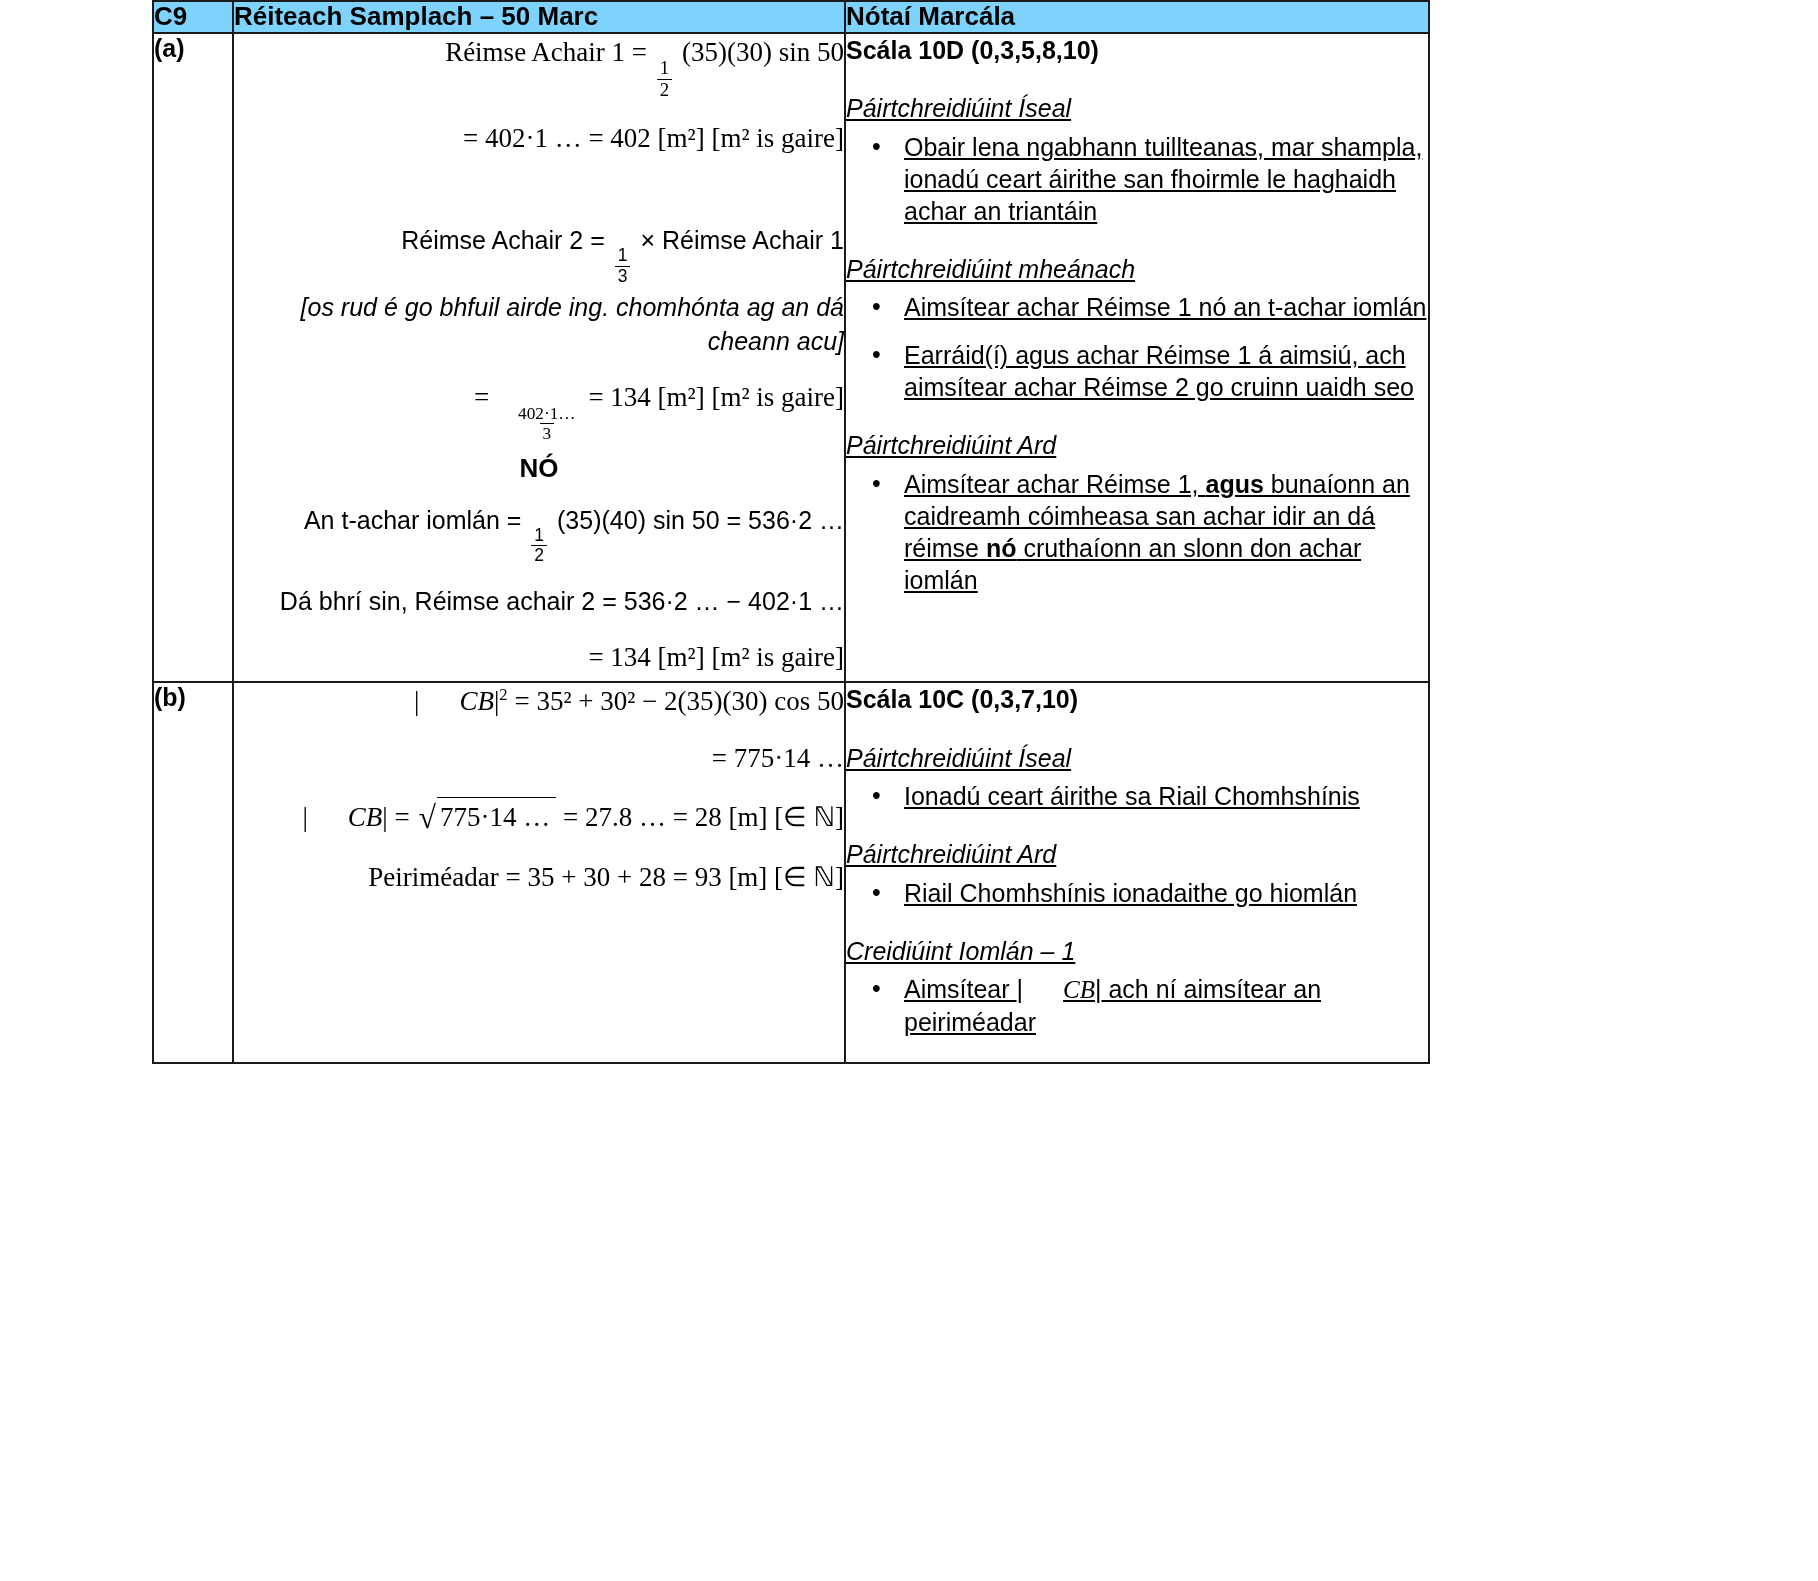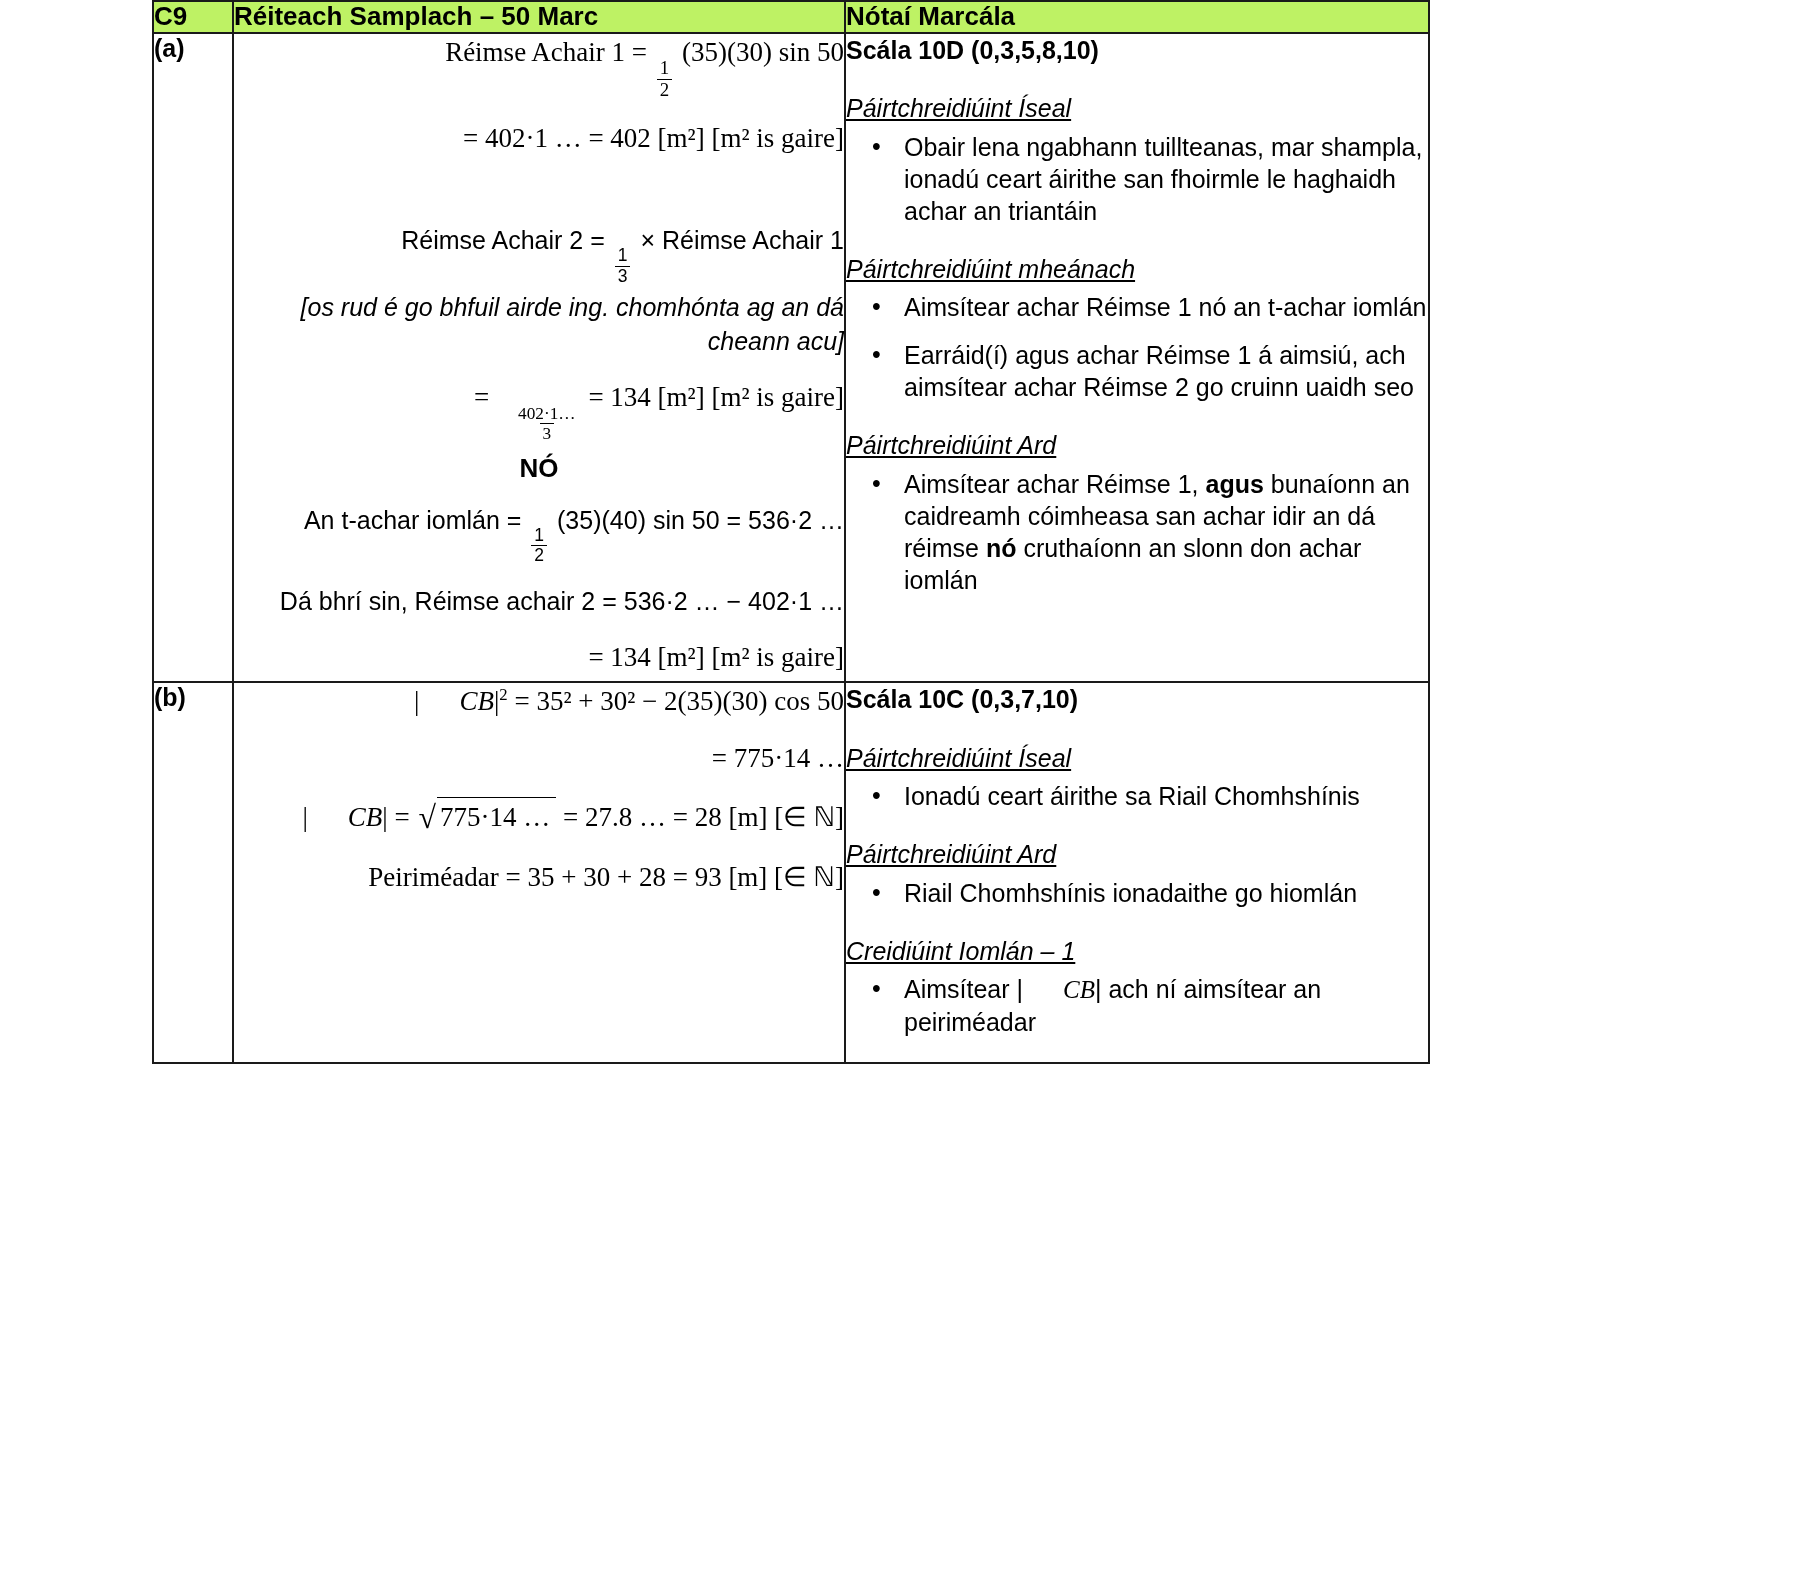--- a/index.html
+++ b/index.html
@@ -36,21 +36,21 @@
     vertical-align: top;
     padding: 0;
   }
 
   col.c-label { width: 80px; }
   col.c-sol   { width: 612px; }
   col.c-notes { width: 584px; }
 
   
   .hdr {
-    background: #bef264;
+    background: #7dd3fc;
     font-weight: bold;
     font-size: 26px;
     line-height: 1.15;
     padding: 8px 10px 10px 14px;
     text-align: left;
   }
   .hdr-label { padding-left: 12px; }
 
   
   .cell-label {
@@ -144,20 +144,21 @@
   .crit-head {
     font-style: italic;
     font-size: 25px;
     margin: 0 16px 6px 0;
     text-decoration: underline;
   }
   ul.bullets {
     list-style: none;
     margin: 0 0 24px 0;
     padding: 0;
+    text-decoration: underline;
   }
   ul.bullets li {
     position: relative;
     padding-left: 58px;
     margin-bottom: 16px;
     font-size: 25px;
     line-height: 1.28;
   }
   ul.bullets li:last-child { margin-bottom: 0; }
   ul.bullets li::before {

